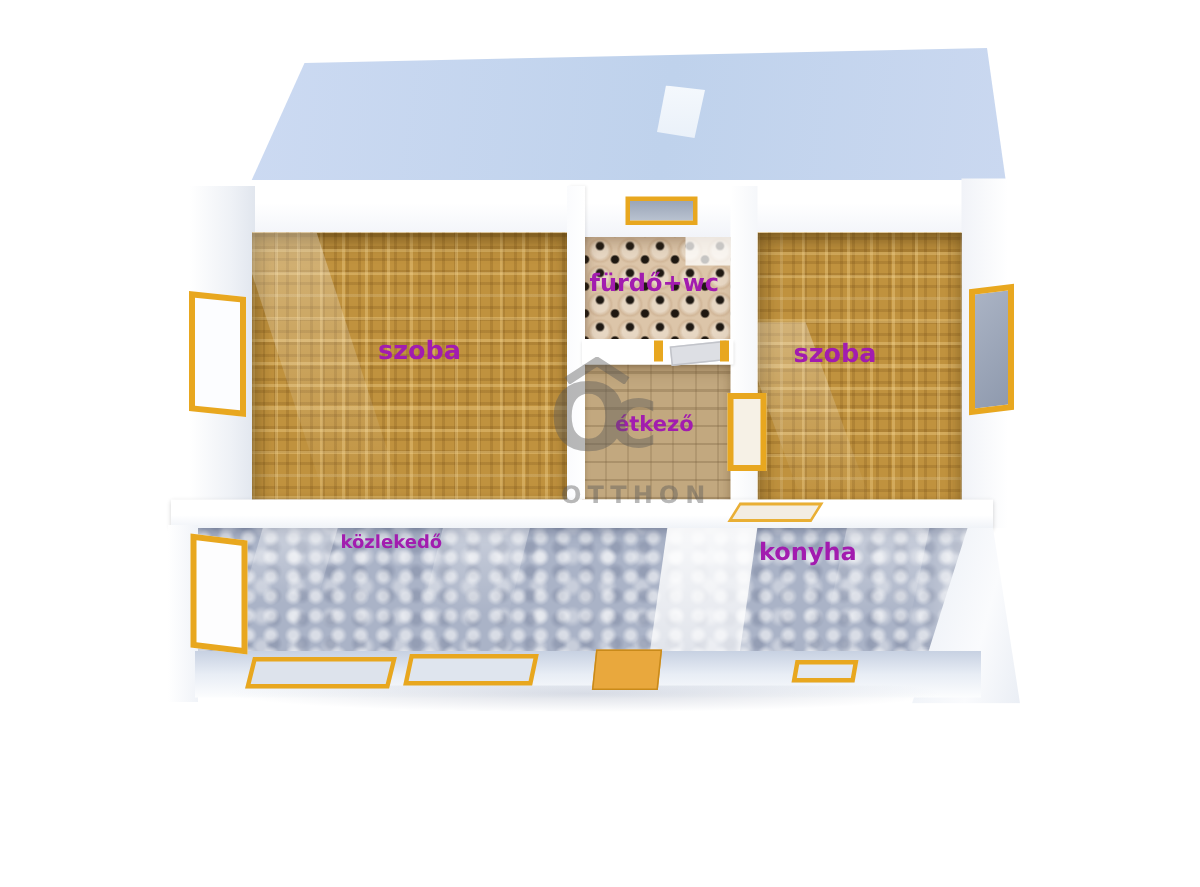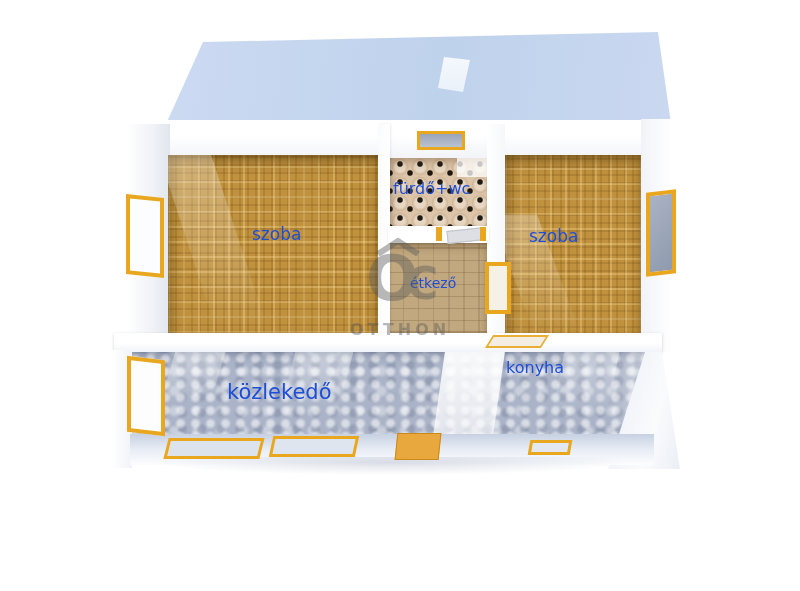--- a/index.html
+++ b/index.html
@@ -107,35 +107,35 @@
   .front-window-1{left:166px;top:438px;width:90px;height:15px;border:3px solid #e8a71f;
       background:#dde3ec;transform:skewX(-14deg);}
   .front-window-2{left:271px;top:436px;width:80px;height:15px;border:3px solid #e8a71f;
       background:#dfe5ee;transform:skewX(-12deg);}
   .front-door{left:396px;top:433px;width:42px;height:25px;background:#e9a83d;
       border:1px solid #c98a1a;transform:skewX(-6deg);}
   .front-window-3{left:529px;top:440px;width:36px;height:9px;border:3px solid #e8a71f;
       background:#e3e8f0;transform:skewX(-10deg);}
 
   
-  .room-label{position:absolute;color:#1d4ed8;z-index:5;white-space:nowrap;}
+  .room-label{position:absolute;color:#a21caf;z-index:5;white-space:nowrap;font-weight:bold;}
   .label-room-left{left:252px;top:224px;font-size:17px;}
   .label-bathroom{left:393px;top:179px;font-size:16px;}
   .label-dining{left:410px;top:275px;font-size:14px;}
   .label-room-right{left:529px;top:226px;font-size:17px;}
-  .label-hallway{left:227px;top:380px;font-size:21px;}
+  .label-hallway{left:227px;top:354px;font-size:12px;}
   .label-kitchen{left:506px;top:358px;font-size:16px;}
 
   
   .watermark{left:350px;top:238px;width:132px;height:128px;opacity:.42;z-index:10;
       color:#595959;pointer-events:none;}
   .wm-o{position:absolute;left:16px;top:10px;font-size:62px;font-weight:bold;line-height:1;}
   .wm-c{position:absolute;left:56px;top:24px;font-size:44px;font-weight:bold;line-height:1;}
   .wm-roof{position:absolute;left:24px;top:0px;}
-  .wm-line1{position:absolute;left:0;top:82px;font-size:16px;font-weight:bold;letter-spacing:4px;}
+  .wm-line1{position:absolute;left:24px;top:82px;font-size:16px;font-weight:bold;letter-spacing:4px;}
   .wm-line2{position:absolute;left:4px;top:101px;font-size:16px;font-weight:bold;letter-spacing:3px;}
 </style>
 </head>
 <body>
 
 <div class="stage">
 
   <div class="abs roof"></div>
   <div class="abs skylight"></div>
 

